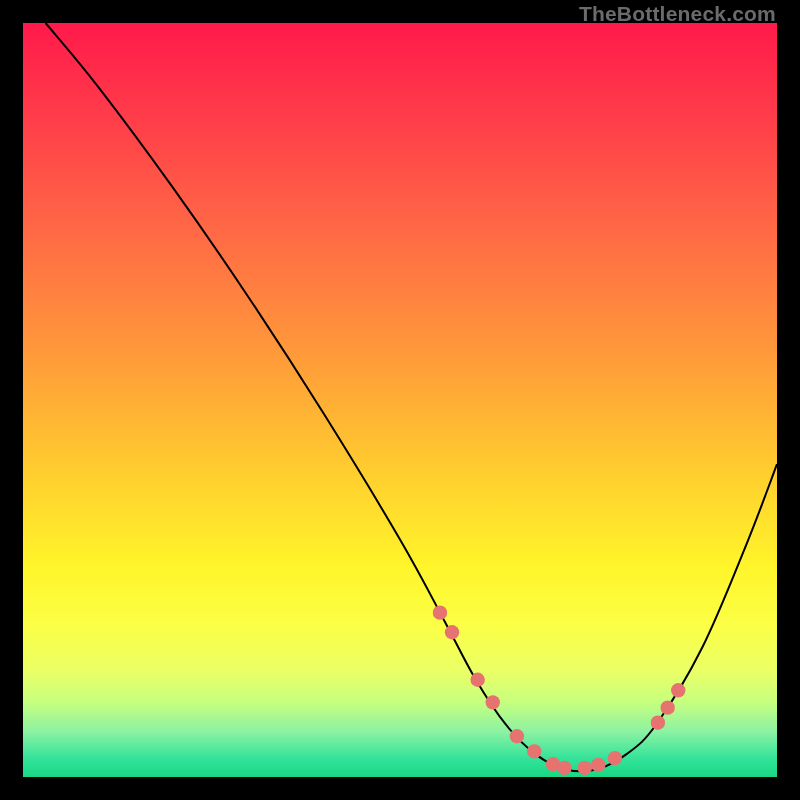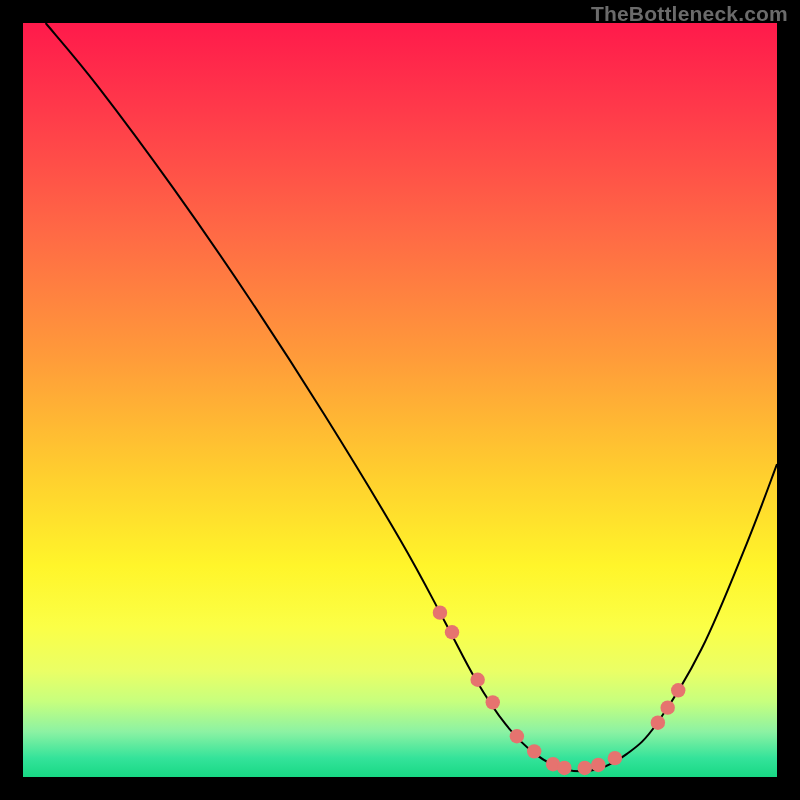--- a/index.html
+++ b/index.html
@@ -18,21 +18,21 @@
     height: 754px;
     background: #000;
   }
   .gradient {
     position: absolute;
     left: 0; top: 0; right: 0; bottom: 0;
   }
   .watermark {
     position: absolute;
     top: 2px;
-    right: 12px;
+    right: 24px;
     color: #6b6b6b;
     font-family: Arial, Helvetica, sans-serif;
     font-size: 21px;
     font-weight: bold;
     letter-spacing: 0.2px;
     user-select: none;
   }
   svg.curve {
     position: absolute;
     left: 0; top: 0;

